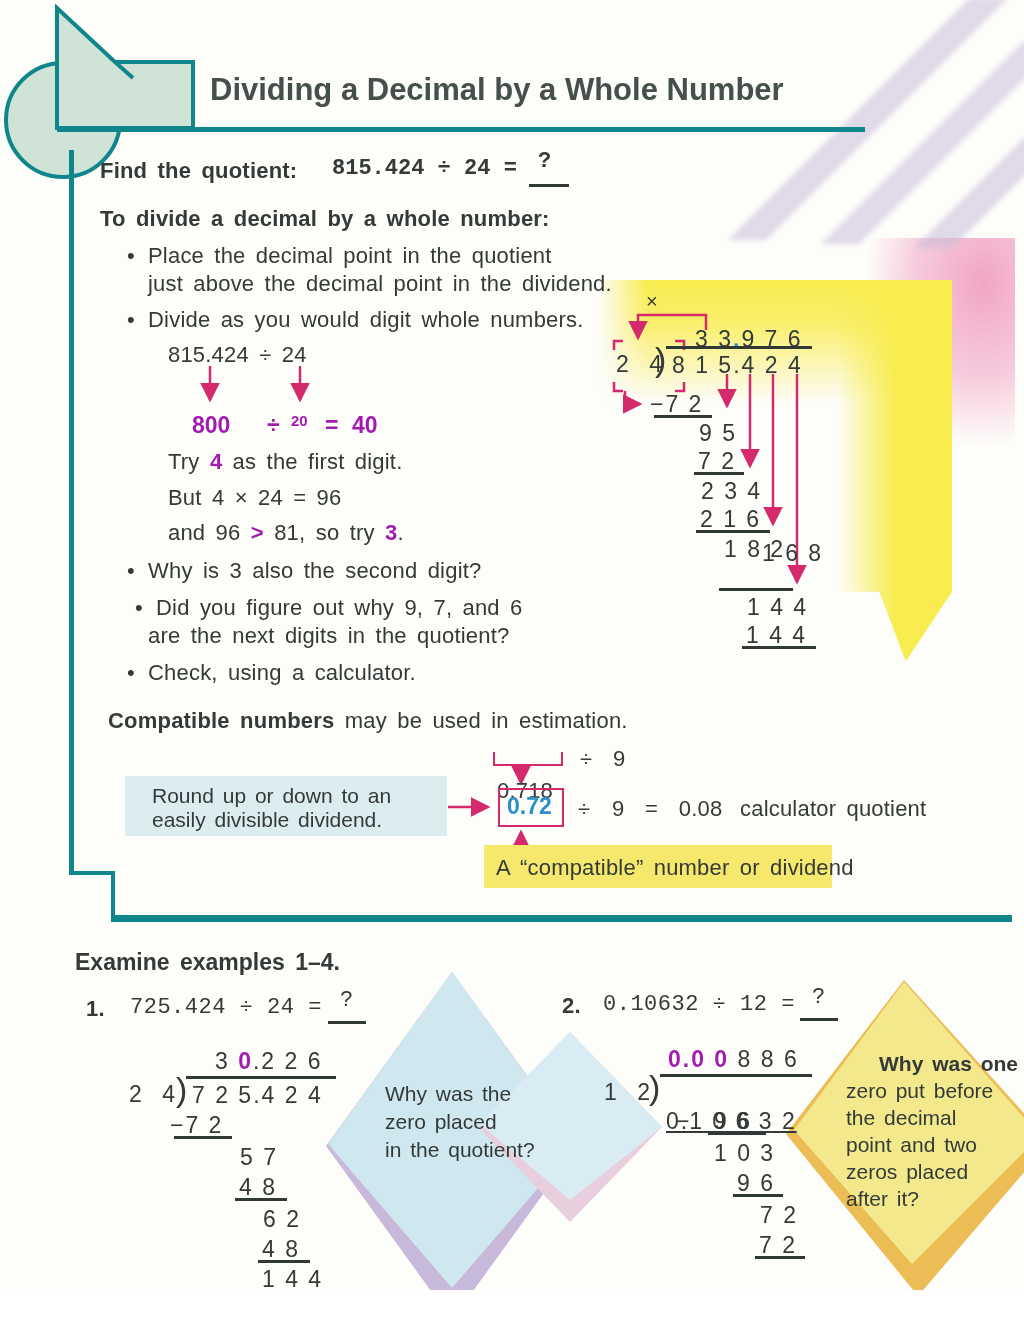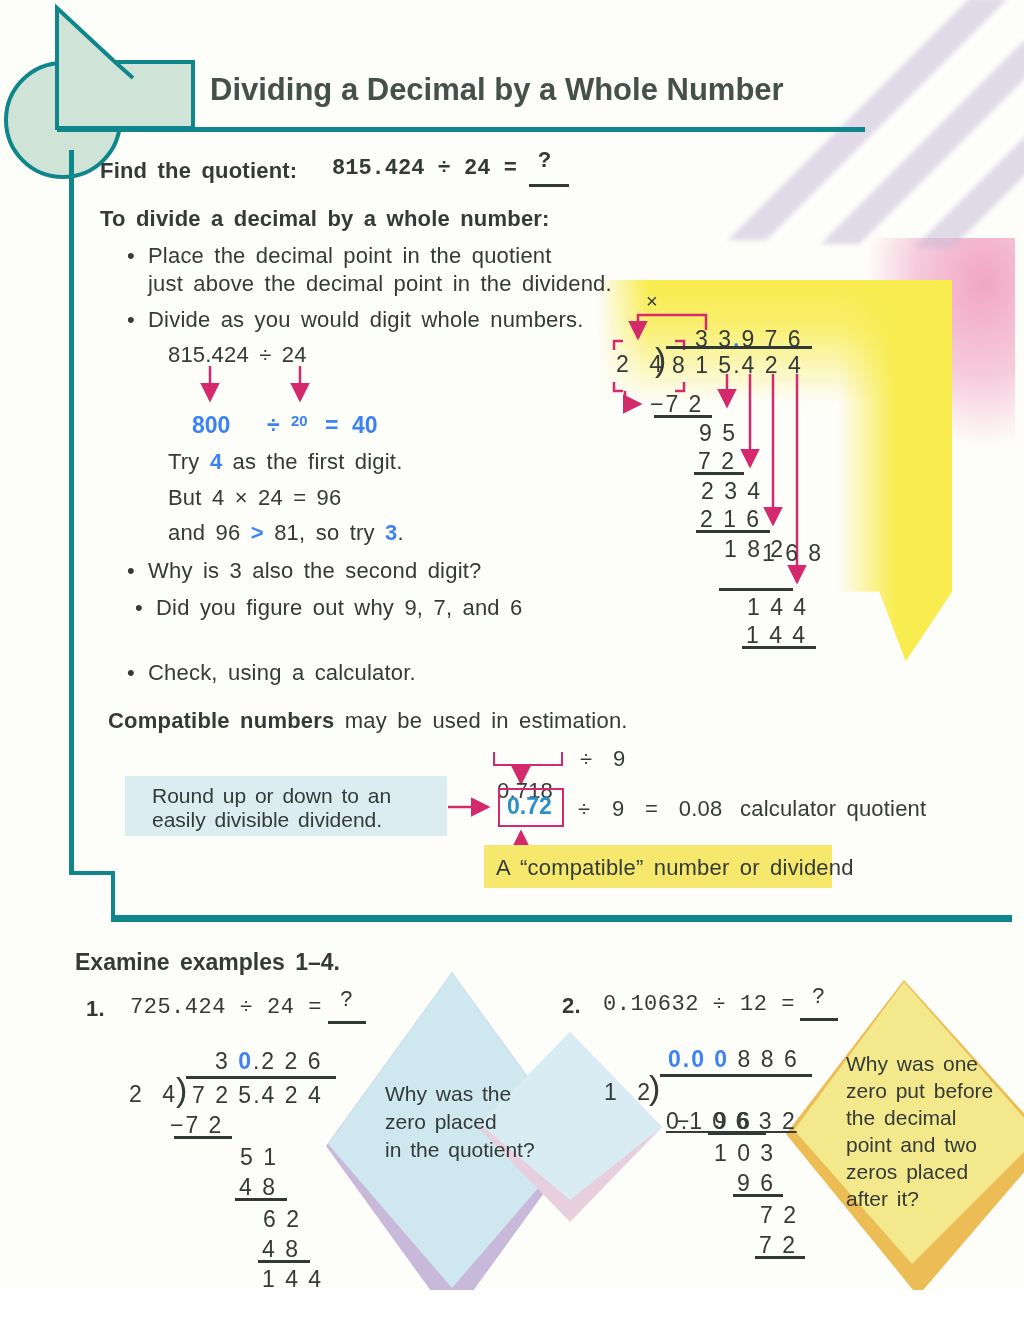--- a/index.html
+++ b/index.html
@@ -8,21 +8,21 @@
   .t   { position:absolute; white-space:pre; color:#333a37; }
   .s22 { font-size:22px; word-spacing:4px; letter-spacing:0.2px; }
   .s21 { font-size:21px; word-spacing:3px; }
   .s23 { font-size:23px; word-spacing:4px; }
   .b   { font-weight:bold; }
   .mono  { font-family:"Liberation Mono","DejaVu Sans Mono",monospace; font-size:22px; letter-spacing:0.5px; }
   .monob { font-family:"Liberation Mono","DejaVu Sans Mono",monospace; font-size:22px; font-weight:bold; }
   .num { font-size:23px; letter-spacing:2px; }
   .wide { font-size:23px; letter-spacing:7px; }
   .paren { font-size:34px; font-weight:400; letter-spacing:0; }
-  .mag { color:#3b82f6; }
+  .mag { color:#a21caf; }
   .blue { color:#2b90c8; }
   .ul { position:absolute; height:3px; background:#313936; }
   .teal { position:absolute; background:#0f868c; }
   .li::before { content:"•"; position:absolute; left:-21px; color:#333a37; }
   svg { position:absolute; left:0; top:0; }
   #decor { z-index:0; } #pinksvg { z-index:1; pointer-events:none; }
   .t, .ul, .box72, .hintbox, .labelbox { z-index:2; }
   .hintbox { position:absolute; left:125px; top:776px; width:322px; height:60px; background:#dcedf1; }
   .labelbox { position:absolute; left:484px; top:845px; width:348px; height:43px; background:#f5e86c; }
   .box72 { position:absolute; left:498px; top:788px; width:62px; height:35px; border:2px solid #d4296c; }
@@ -131,20 +131,21 @@
   <div class="t b mag" style="left:267px; top:412px; font-size:23px;">÷</div>
   <div class="t b mag" style="left:291px; top:412px; font-size:15px;">20</div>
   <div class="t b mag" style="left:325px; top:412px; font-size:23px;">=</div>
   <div class="t b mag" style="left:352px; top:412px; font-size:23px;">40</div>
   <div class="t s22" style="left:168px; top:449px;"><span>Try </span><span class="b mag">4</span><span> as the first digit.</span></div>
   <div class="t s22" style="left:168px; top:485px;">But 4 × 24 = 96</div>
   <div class="t s22" style="left:168px; top:520px;"><span>and 96 </span><span class="b mag">&gt;</span><span> 81, so try </span><span class="b mag">3</span><span>.</span></div>
 
   <div class="t s22 li" style="left:148px; top:558px;">Why is 3 also the second digit?</div>
   <div class="t s22 li" style="left:148px; top:595px;margin-left:8px;">Did you figure out why 9, 7, and 6</div>
+  <div class="t s22" style="left:148px; top:623px;">are the next digits in the quotient?</div>
   <div class="t s22 li" style="left:148px; top:660px;">Check, using a calculator.</div>
 
   <div class="t s22" style="left:108px; top:708px;"><span class="b">Compatible numbers</span><span> may be used in estimation.</span></div>
   <div class="t s22" style="left:497px; top:746px;margin-top:32px;">0.718</div>
   <div class="t s22" style="left:580px; top:746px;">÷</div>
   <div class="t s22" style="left:613px; top:746px;">9</div>
   <div class="hintbox"></div>
   <div class="t s21" style="left:152px; top:784px;">Round up or down to an</div>
   <div class="t s21" style="left:152px; top:808px;">easily divisible dividend.</div>
   <div class="box72"></div>
@@ -182,21 +183,21 @@
   <div class="t mono" style="left:130px; top:995px;">725.424 ÷ 24 =</div>
   <div class="t mono" style="left:340px; top:988px;">?</div>
   <div class="ul" style="left:328px; top:1021px; width:38px;"></div>
   <div class="t num" style="left:215px; top:1048px;"><span>3 </span><span class="b mag">0</span><span>.2 2 6</span></div>
   <div class="t wide" style="left:129px; top:1081px;">2 4</div>
   <div class="t paren" style="left:176px; top:1070px;">)</div>
   <div class="t num" style="left:192px; top:1082px;">7 2 5.4 2 4</div>
   <div class="ul" style="left:186px; top:1076px; width:150px;"></div>
   <div class="t num" style="left:170px; top:1112px;">−7 2</div>
   <div class="ul" style="left:174px; top:1136px; width:58px;"></div>
-  <div class="t num" style="left:240px; top:1144px;">5 1</div>
+  <div class="t num" style="left:240px; top:1144px;">5 7</div>
   <div class="t num" style="left:239px; top:1174px;">4 8</div>
   <div class="ul" style="left:235px; top:1198px; width:52px;"></div>
   <div class="t num" style="left:263px; top:1206px;">6 2</div>
   <div class="t num" style="left:262px; top:1236px;">4 8</div>
   <div class="ul" style="left:258px; top:1260px; width:52px;"></div>
   <div class="t num" style="left:262px; top:1266px;">1 4 4</div>
   <div class="t num" style="left:261px; top:1296px;">1 4 4</div>
   <div class="ul" style="left:257px; top:1320px; width:74px;"></div>
   <div class="t s21" style="left:385px; top:1082px;">Why was the</div>
   <div class="t s21" style="left:385px; top:1110px;">zero placed</div>
@@ -213,20 +214,20 @@
   <div class="ul" style="left:660px; top:1074px; width:152px;"></div>
   <div class="t num" style="left:676px; top:1108px;">−</div>
   <div class="t num" style="left:714px; top:1108px;">9 6</div>
   <div class="ul" style="left:708px; top:1132px; width:58px;"></div>
   <div class="t num" style="left:714px; top:1140px;">1 0 3</div>
   <div class="t num" style="left:737px; top:1170px;">9 6</div>
   <div class="ul" style="left:733px; top:1194px; width:50px;"></div>
   <div class="t num" style="left:760px; top:1202px;">7 2</div>
   <div class="t num" style="left:759px; top:1232px;">7 2</div>
   <div class="ul" style="left:755px; top:1256px; width:50px;"></div>
-  <div class="t s21" style="left:846px; top:1052px;">Why was one</div>
+  <div class="t s21" style="left:879px; top:1052px;font-weight:bold;">Why was one</div>
   <div class="t s21" style="left:846px; top:1079px;">zero put before</div>
   <div class="t s21" style="left:846px; top:1106px;">the decimal</div>
   <div class="t s21" style="left:846px; top:1133px;">point and two</div>
   <div class="t s21" style="left:846px; top:1160px;">zeros placed</div>
   <div class="t s21" style="left:846px; top:1187px;">after it?</div>
 
 </div>
 
 </body></html>

